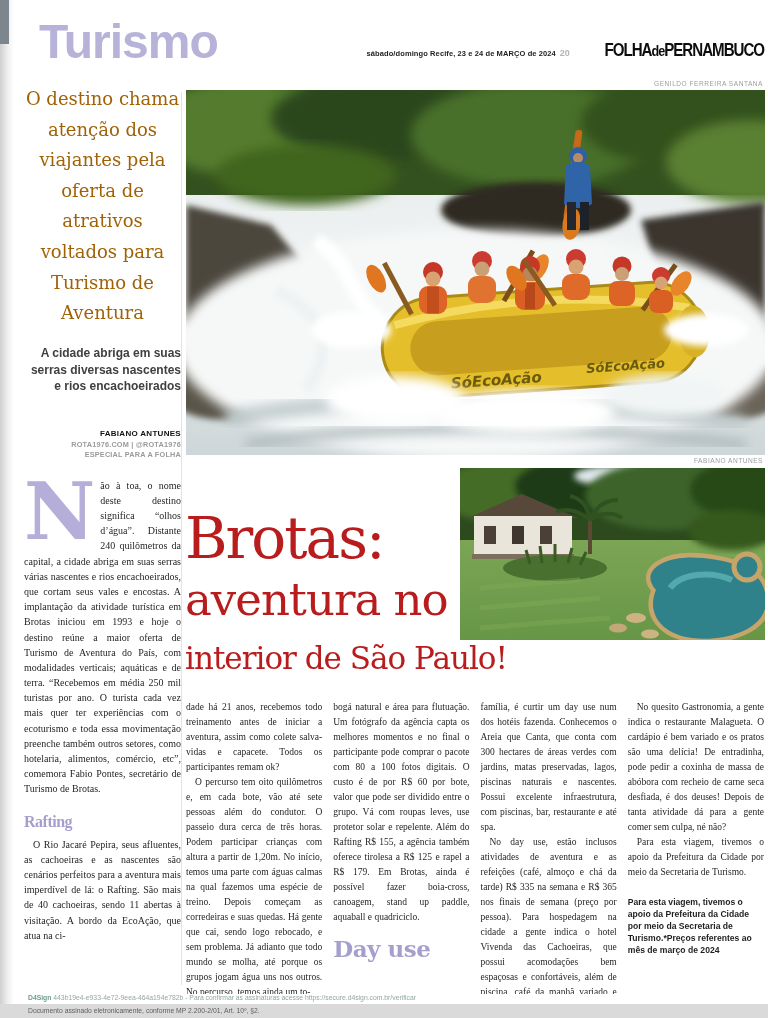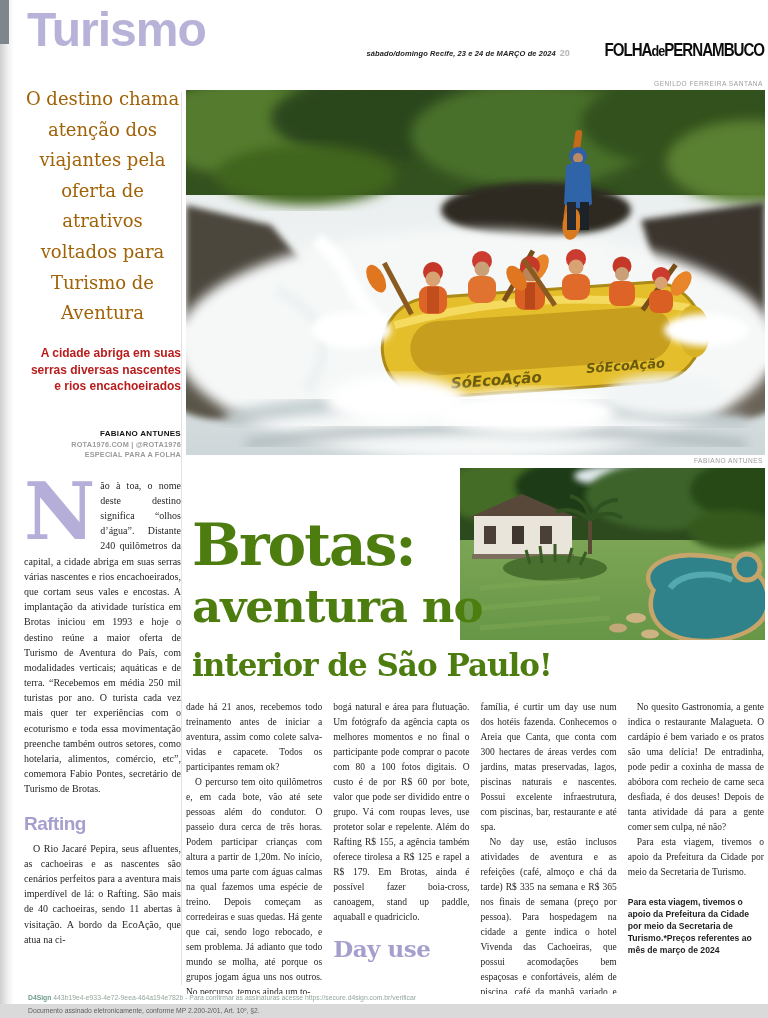--- a/index.html
+++ b/index.html
@@ -3,55 +3,55 @@
 <meta charset="utf-8">
 <style>
   html,body{margin:0;padding:0;background:#e9e9e9;}
   .page{position:relative;width:768px;height:1018px;background:#ffffff;overflow:hidden;
         font-family:"Liberation Sans",sans-serif;color:#1c1c1c;}
   
   .scan-edge{position:absolute;left:0;top:0;width:14px;height:1018px;
              background:linear-gradient(to right,#cfcfcf,#efefef 55%,#ffffff);}
   .scan-corner{position:absolute;left:0;top:0;width:9px;height:44px;background:#7c868c;}
   
-  .masthead{position:absolute;left:27px;top:2px;margin:0;font-family:"Liberation Sans",sans-serif;
+  .masthead{position:absolute;left:27px;top:2px;margin:12px;font-family:"Liberation Sans",sans-serif;
             font-weight:bold;font-size:48px;letter-spacing:-1px;color:#b7b2d8;}
   .dateline-row{position:absolute;right:4px;top:40px;display:flex;align-items:baseline;gap:4px;white-space:nowrap;}
-  .dateline{font-size:7.5px;font-weight:bold;color:#222;letter-spacing:.1px;font-style:italic;}
+  .dateline{font-size:7.5px;font-weight:bold;color:#222;letter-spacing:.1px;}
   .pagenum{font-size:9px;font-weight:bold;color:#b5b5b5;}
   .logo{display:inline-block;transform:scaleX(.84);transform-origin:right center;
         font-weight:bold;font-size:18px;letter-spacing:-1.2px;color:#0d0d0d;}
   .logo .de{font-size:15px;}
   
   .vrule{position:absolute;left:181px;top:92px;width:1px;height:893px;background:#e3e3e3;}
   
   .leftcol{position:absolute;left:24px;top:84px;width:157px;}
   .intro{font-family:"DejaVu Serif",serif;font-size:18px;line-height:1.7;text-align:center;
          color:#a16207;margin:0;}
-  .standfirst{margin:16px 0 0;font-size:12px;font-weight:bold;line-height:1.4;text-align:right;color:#b91c1c;}
+  .standfirst{margin:16px 0 0;font-size:12px;font-weight:bold;line-height:1.4;text-align:right;color:#404040;}
   .byline{margin-top:34px;text-align:right;line-height:1.35;}
   .byline .name{font-size:8px;font-weight:bold;color:#111;letter-spacing:.3px;}
   .byline .sub{font-size:7.3px;font-weight:bold;color:#9b9b9b;letter-spacing:.2px;}
   .lead{margin:18px 0 0;font-family:"Liberation Serif",serif;font-size:10px;line-height:1.52;
         text-align:justify;color:#1f1f1f;}
   .dropcap{float:left;font-family:"DejaVu Serif",serif;font-weight:bold;font-size:78px;line-height:.78;
            color:#b4aed8;padding:4px 5px 0 0;}
-  .sec-head{margin:16px 0 6px;font-family:Liberation Sans, sans-serif;font-weight:bold;font-size:19px;
+  .sec-head{margin:16px 0 6px;font-family:Liberation Serif, serif;font-weight:bold;font-size:16px;
             color:#a59fce;letter-spacing:-.5px;}
   .leftcol .bodytext{margin:0;font-family:"Liberation Serif",serif;font-size:10px;line-height:1.52;
             text-align:justify;color:#1f1f1f;text-indent:9px;}
   
   .credit{position:absolute;right:5px;font-size:6.6px;color:#9d9d9d;letter-spacing:.5px;}
   .credit1{top:80px;}
   .credit2{top:457px;}
   .photo-main{position:absolute;left:186px;top:90px;width:579px;height:365px;}
   .photo-small{position:absolute;left:460px;top:468px;width:305px;height:172px;}
   
-  .headline{position:absolute;left:184px;top:504px;margin:8px;font-family:"DejaVu Serif",serif;
-            font-weight:bold;color:#4d7c0f;z-index:3;}
+  .headline{position:absolute;left:184px;top:504px;margin:1px;font-family:"DejaVu Serif",serif;
+            font-weight:normal;color:#b91c1c;z-index:3;}
   .hl1{display:block;font-size:58px;line-height:66px;letter-spacing:-2px;}
   .hl2{display:block;font-size:45px;line-height:58px;letter-spacing:-1px;}
   .hl3{display:block;font-size:31px;line-height:58px;letter-spacing:-1px;white-space:nowrap;}
   
   .bodycols{position:absolute;left:186px;top:700px;width:578px;height:294px;display:grid;
             grid-template-columns:repeat(4,1fr);column-gap:11px;overflow:hidden;}
   .bodycols p{margin:0;font-family:"Liberation Serif",serif;font-size:9.5px;line-height:1.58;
               text-align:justify;color:#1f1f1f;}
   .bodycols p.ind{text-indent:9px;}
   .col-head{margin:10px 0 6px;font-family:"DejaVu Serif",serif;font-weight:bold;font-size:23px;

